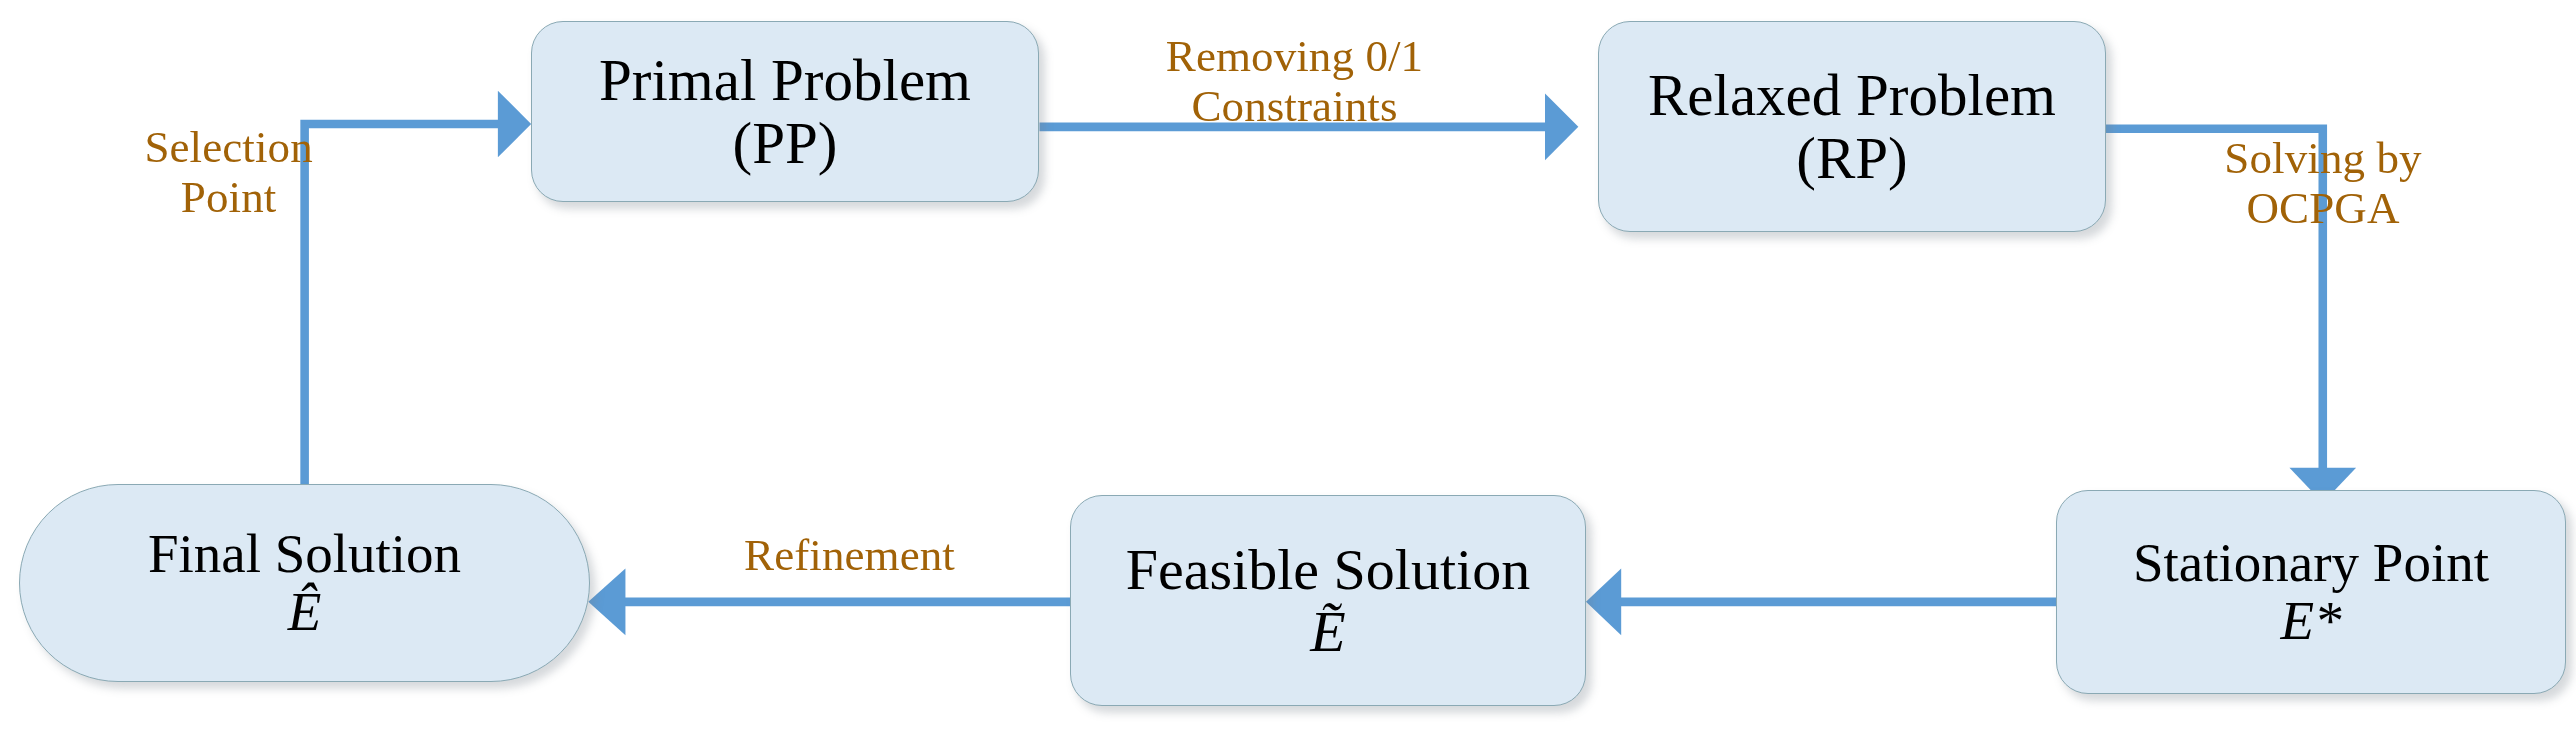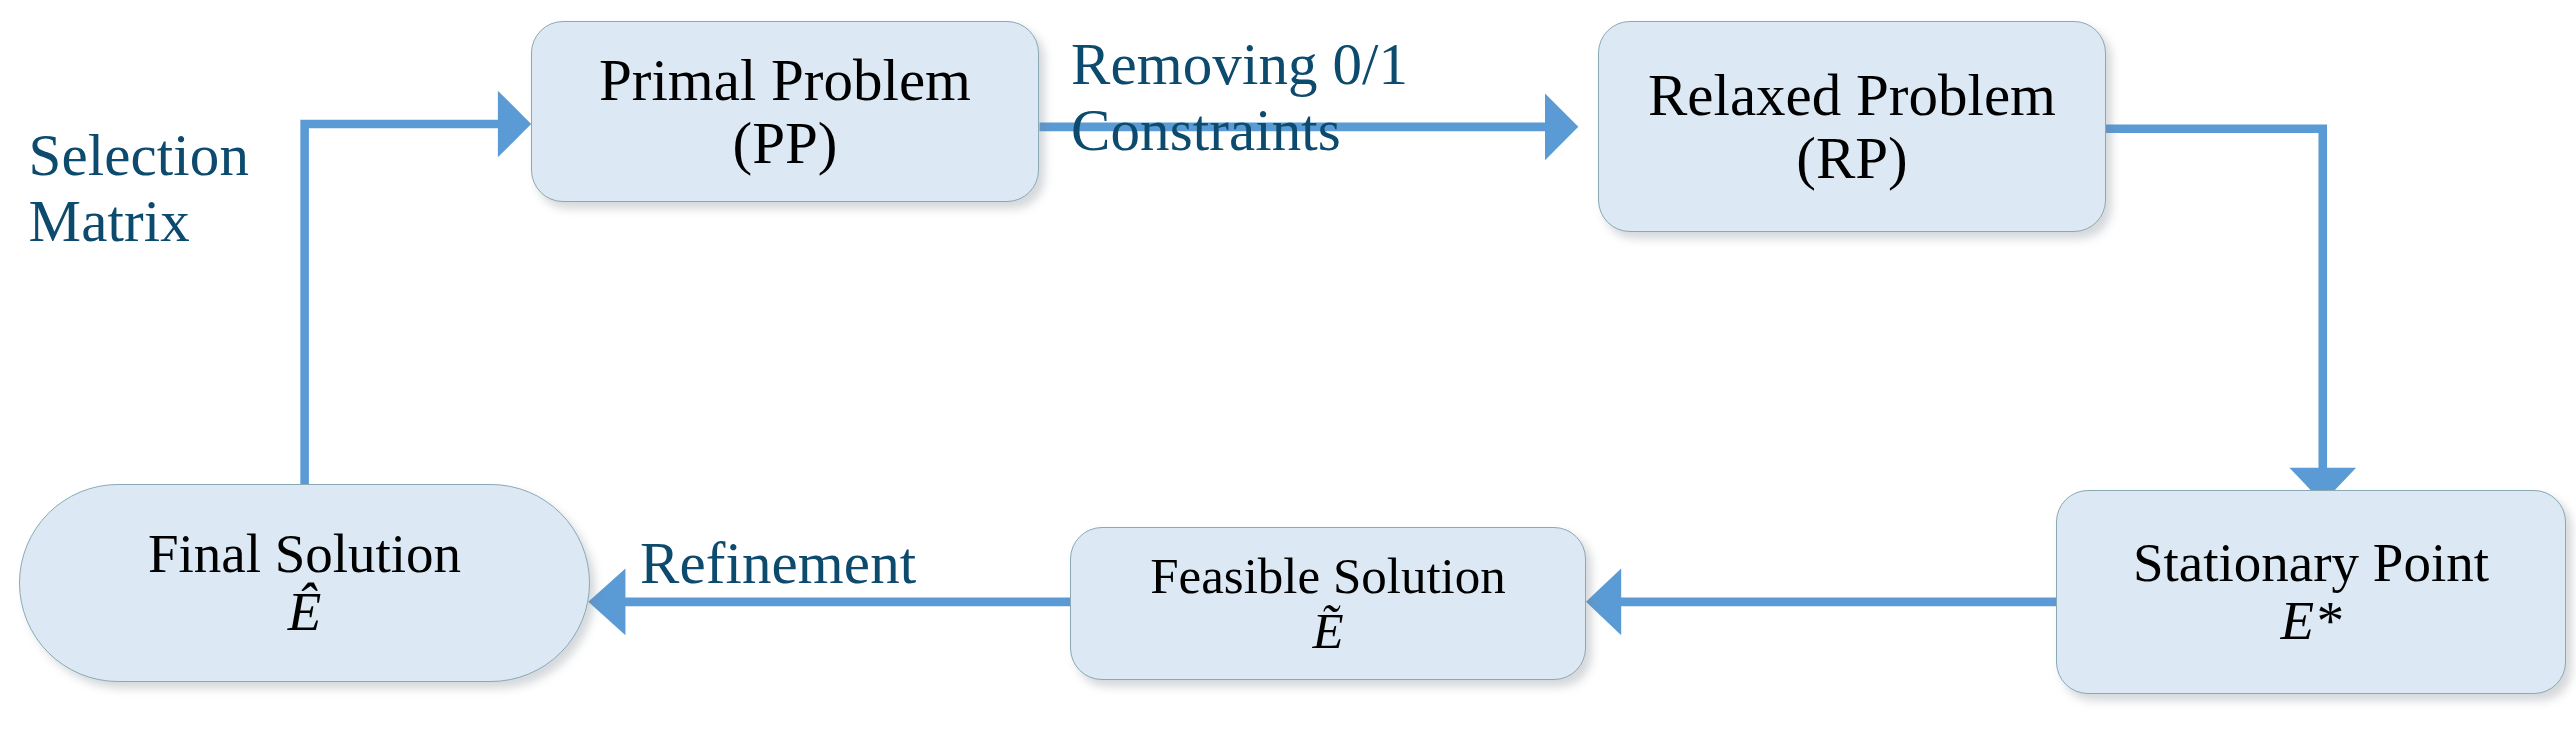--- a/index.html
+++ b/index.html
@@ -24,31 +24,32 @@
   .node .l1{white-space:nowrap;}
   .node .l2{white-space:nowrap;}
 
   .rect{border-radius:32px;}
   .pill{border-radius:476px;}
 
   
   #node-pp   {left:531px;  top:21px;  width:508px; height:181px; font-size:59px;}
   #node-rp   {left:1578px; top:21px;  width:508px; height:211px; font-size:59px;margin-left:20px;}
   #node-sp   {left:2056px; top:490px; width:510px; height:204px; font-size:55px;}
-  #node-fs   {left:1070px; top:495px; width:516px; height:153px; font-size:51px;margin-top:32px;}
+  #node-fs   {left:1070px; top:495px; width:516px; height:211px; font-size:58px;}
   #node-final{left:19px;   top:484px; width:571px; height:198px; font-size:55px;}
 
   .mathit{font-style:italic;font-family:"Liberation Serif","DejaVu Serif",serif;}
 
   
   .elabel{
     position:absolute;
-    color:#0c4a6e;
-    font-size:59px;
+    color:#a16207;
+    font-size:45px;
     line-height:1.12;
+    text-align:center;
     white-space:pre-line;
     letter-spacing:0.1px;
   }
   #lbl-removing  {left:1071px; top:30.5px;  width:447px;}
   #lbl-solving   {left:2123px; top:133px; width:400px;}
   #lbl-selection {left:28.6px;   top:122px; width:400px;}
   #lbl-refinement{left:640px;  top:530px; width:419px;}
   #lbl-projection{left:1652px; top:521px; width:409px;}
 
   svg.edges{position:absolute;left:0;top:0;width:2576px;height:743px;pointer-events:none;}
@@ -108,18 +109,20 @@
     <div class="l2 mathit">Ẽ</div>
   </div>
 
   <div class="node pill" id="node-final">
     <div class="l1">Final Solution</div>
     <div class="l2 mathit">Ê</div>
   </div>
 
   <div class="elabel" id="lbl-removing">Removing 0/1
 Constraints</div>
+  <div class="elabel" id="lbl-solving">Solving by
+OCPGA</div>
   <div class="elabel" id="lbl-refinement">Refinement</div>
   <div class="elabel" id="lbl-selection">Selection
-Matrix</div>
+Point</div>
 
 </div>
 
 
 </body></html>

